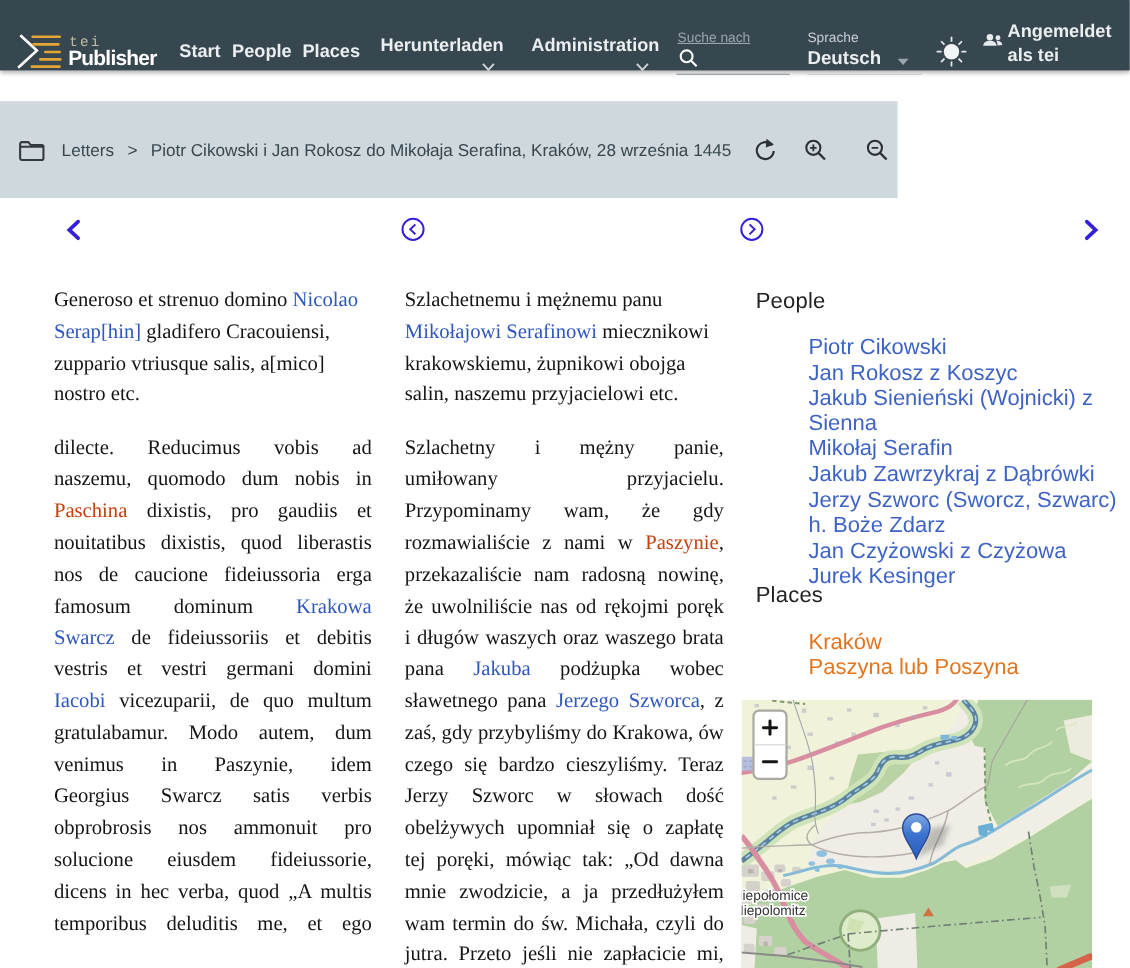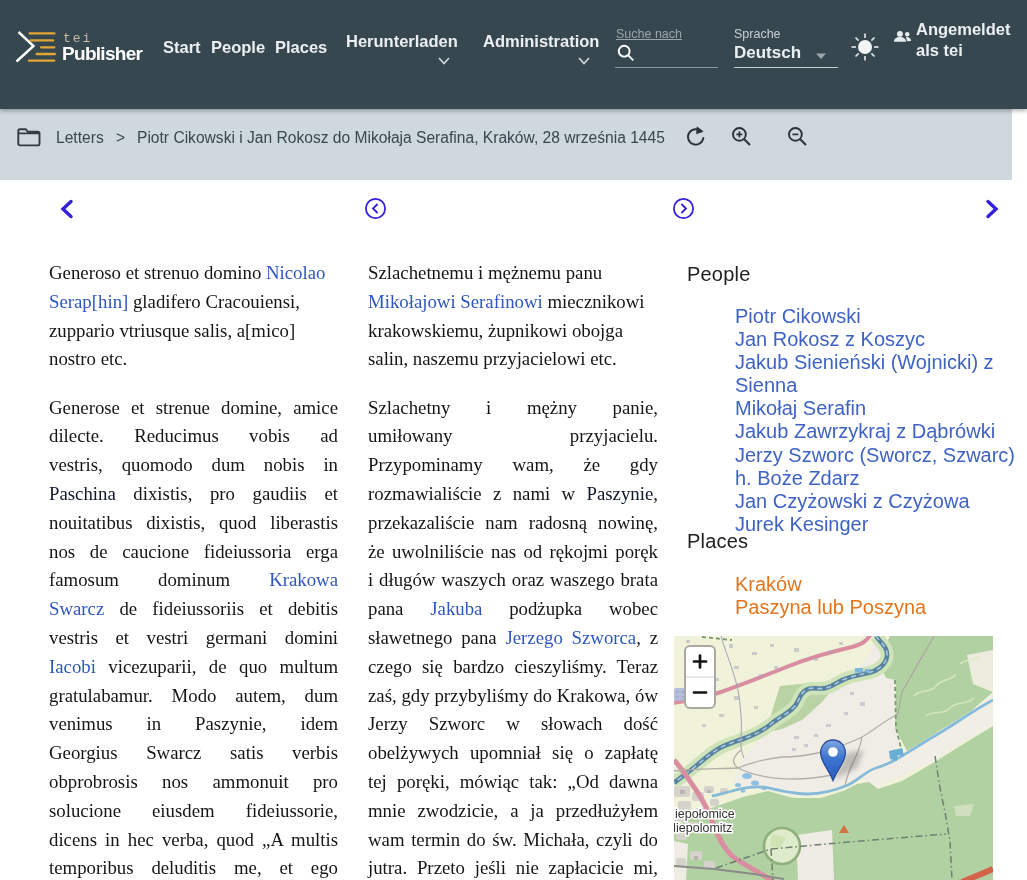--- a/index.html
+++ b/index.html
@@ -1,32 +1,32 @@
 <!DOCTYPE html>
 <html><head>
 <meta charset="utf-8">
 <style>
 html,body{margin:0;padding:0;width:1027px;height:880px;overflow:hidden;background:#fff;
 font-family:"Liberation Sans",sans-serif;}
 .abs{position:absolute;}
 
-#header{position:absolute;top:0;left:0;width:1027px;height:109px;background:#37474F;z-index:5;
+#header{position:absolute;top:0;left:0;width:1027px;height:64px;background:#37474F;z-index:5;
 box-shadow:0 2px 4px rgba(0,0,0,0.3);}
 .navitem{position:absolute;color:#ECEFF1;font-size:16.5px;font-weight:bold;}
 .navlabel{position:absolute;color:#9BA6AC;font-size:12.5px;}
 
-#crumb{position:absolute;top:92px;left:0;width:1012px;height:88px;background:#CFD8DC;z-index:4;}
+#crumb{position:absolute;top:92px;left:0;width:816px;height:88px;background:#CFD8DC;z-index:4;}
 #crumb .t{position:absolute;top:37px;font-size:15.6px;color:#37474F;}
 
 .sercol{position:absolute;font-family:"Liberation Serif",serif;font-size:18.8px;color:#151515;}
 .sercol .ln{height:28.8px;line-height:28.8px;text-align:justify;text-align-last:justify;white-space:nowrap;}
 .sercol .lnl{height:28.8px;line-height:28.8px;white-space:nowrap;}
 .sercol .gap{height:19.5px;}
 .pb{color:#2E57BE;}
-.po{color:#0f172a;}
+.po{color:#c2410c;}
 
 #people-h,#places-h{position:absolute;left:687px;font-size:20px;color:#212121;font-weight:500;letter-spacing:0.2px;}
 .sblist{position:absolute;left:687px;font-size:20px;line-height:23.1px;color:#3E63C4;margin-left:48px;}
 .sblist div{white-space:nowrap;}
 .sbo{color:#E2751D;}
 </style>
 </head>
 <body>
 <div id="header">
 
@@ -128,23 +128,22 @@
 <svg class="abs" style="left:984px;top:199px;" width="17" height="20" viewBox="0 0 17 20">
     <path d="M4 2.5 L12 10 L4 17.5" fill="none" stroke="#3420D8" stroke-width="3.4" stroke-linecap="round"></path>
   </svg>
 
 <div class="sercol" style="left:49px;top:259px;width:289px;">
   <div class="lnl">Generoso et strenuo domino <span class="pb">Nicolao</span></div>
   <div class="lnl"><span class="pb">Serap[hin]</span> gladifero Cracouiensi,</div>
   <div class="lnl">zuppario vtriusque salis, a[mico]</div>
   <div class="lnl">nostro etc.</div>
   <div class="gap"></div>
-  <div class="ln">Generose et strenue domine, amice</div>
   <div class="ln">dilecte. Reducimus vobis ad</div>
-  <div class="ln">vestris, quomodo dum nobis in</div>
+  <div class="ln">naszemu, quomodo dum nobis in</div>
   <div class="ln"><span class="po">Paschina</span> dixistis, pro gaudiis et</div>
   <div class="ln">nouitatibus dixistis, quod liberastis</div>
   <div class="ln">nos de caucione fideiussoria erga</div>
   <div class="ln">famosum dominum <span class="pb">Krakowa</span></div>
   <div class="ln"><span class="pb">Swarcz</span> de fideiussoriis et debitis</div>
   <div class="ln">vestris et vestri germani domini</div>
   <div class="ln"><span class="pb">Iacobi</span> vicezuparii, de quo multum</div>
   <div class="ln">gratulabamur. Modo autem, dum</div>
   <div class="ln">venimus in Paszynie, idem</div>
   <div class="ln">Georgius Swarcz satis verbis</div>
@@ -162,22 +161,22 @@
   <div class="gap"></div>
   <div class="ln">Szlachetny i mężny panie,</div>
   <div class="ln">umiłowany przyjacielu.</div>
   <div class="ln">Przypominamy wam, że gdy</div>
   <div class="ln">rozmawialiście z nami w <span class="po">Paszynie</span>,</div>
   <div class="ln">przekazaliście nam radosną nowinę,</div>
   <div class="ln">że uwolniliście nas od rękojmi poręk</div>
   <div class="ln">i długów waszych oraz waszego brata</div>
   <div class="ln">pana <span class="pb">Jakuba</span> podżupka wobec</div>
   <div class="ln">sławetnego pana <span class="pb">Jerzego Szworca</span>, z</div>
+  <div class="ln">zaś, gdy przybyliśmy do Krakowa, ów</div>
   <div class="ln">czego się bardzo cieszyliśmy. Teraz</div>
-  <div class="ln">zaś, gdy przybyliśmy do Krakowa, ów</div>
   <div class="ln">Jerzy Szworc w słowach dość</div>
   <div class="ln">obelżywych upomniał się o zapłatę</div>
   <div class="ln">tej poręki, mówiąc tak: „Od dawna</div>
   <div class="ln">mnie zwodzicie, a ja przedłużyłem</div>
   <div class="ln">wam termin do św. Michała, czyli do</div>
   <div class="ln">jutra. Przeto jeśli nie zapłacicie mi,</div>
 </div>
 
 <div id="people-h" style="top:263px;">People</div>
 <div class="sblist" style="top:305px;">

